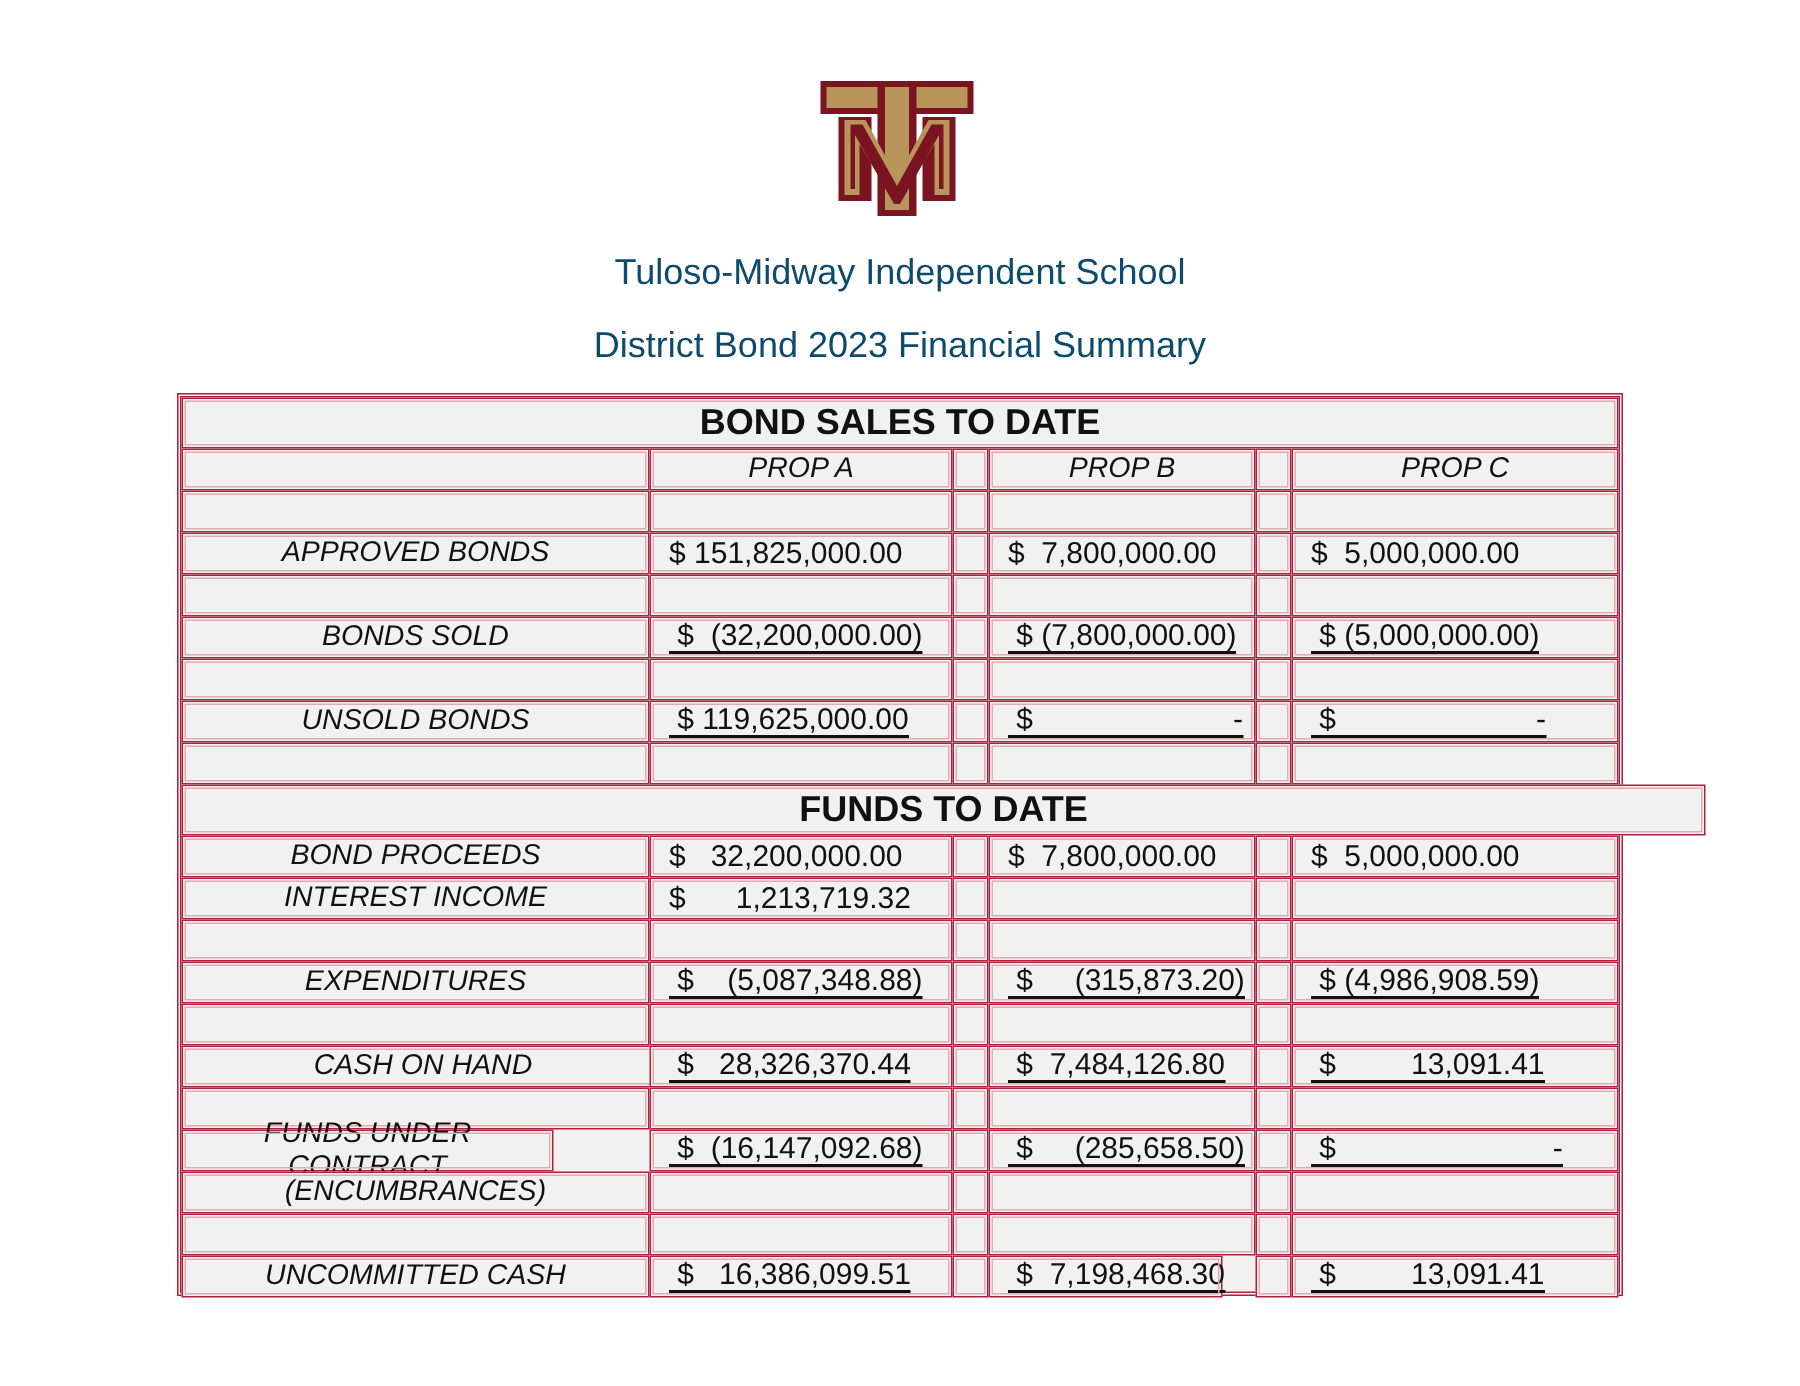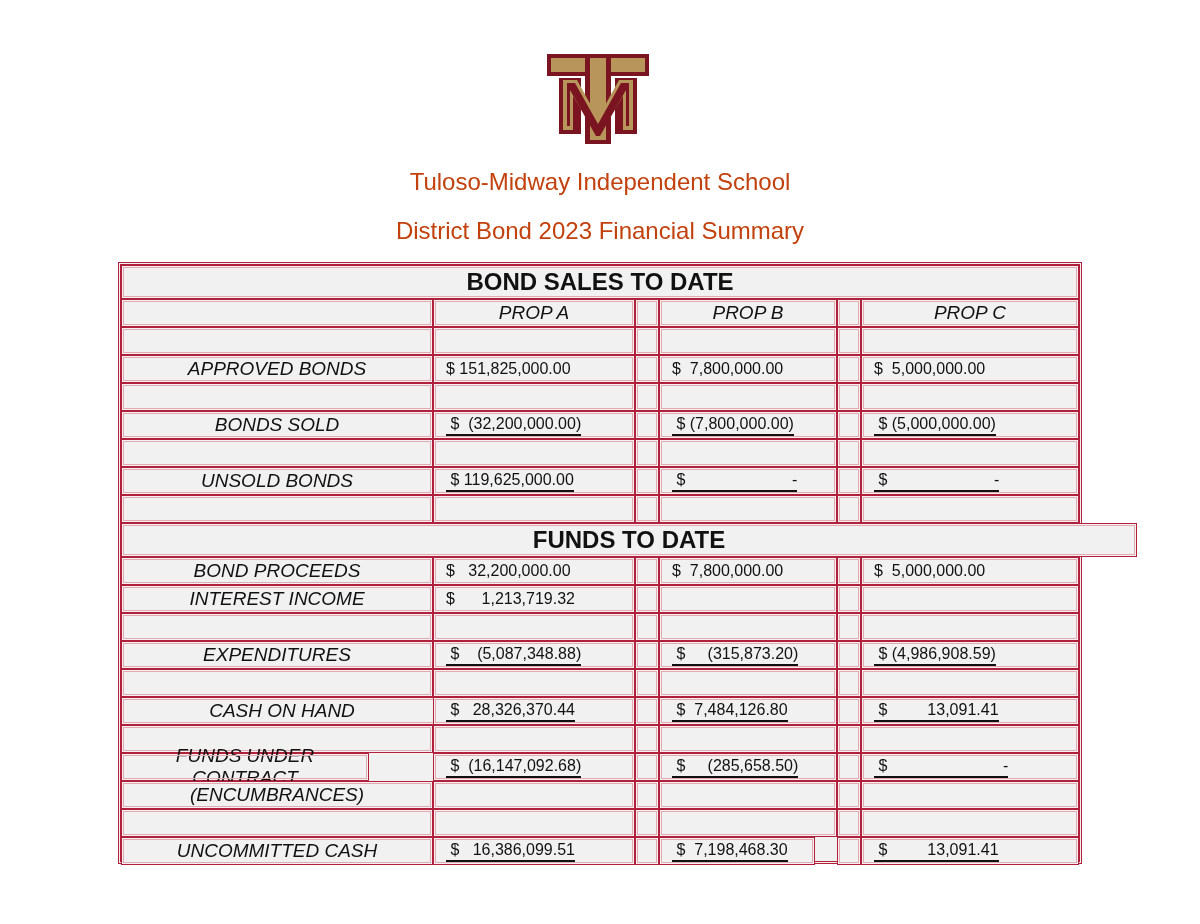--- a/index.html
+++ b/index.html
@@ -1,25 +1,25 @@
 <!DOCTYPE html>
 <html><head>
 <meta charset="utf-8">
 <style>
   html, body { margin:0; padding:0; background:#ffffff; }
   body { width:1200px; height:924px; position:relative; overflow:hidden; font-family:"Liberation Sans", sans-serif; color:#111; }
   .logo { position:absolute; left:545px; top:52px; width:106px; height:94px; }
-  .title { position:absolute; left:0; width:1200px; text-align:center; font-size:24px; color:#c2410c; }
+  .title { position:absolute; left:0; width:1200px; text-align:center; font-size:24px; color:#0c4a6e; }
   .t1 { top:168px; }
   .t2 { top:217px; }
   .tbl { position:absolute; left:118px; top:262px; width:964px; height:602px; border:3px double #b21f3a; background:#f1f1f1; box-sizing:border-box; }
   .row { position:absolute; left:0; width:958px; box-sizing:border-box; }
   .cell { position:absolute; top:0; bottom:0; box-sizing:border-box; border:1px solid #b21f3a; outline:1px solid #e3aab4; outline-offset:-3px; background:#f1f1f1; display:flex; align-items:center; }
   .lbl { font-style:italic; font-size:19px; justify-content:center; text-align:center; }
-  .num { font-size:16px; padding-left:12px; }
+  .num { font-size:20px; padding-left:12px; }
   .hdr { font-style:italic; font-size:19px; justify-content:center; }
   .sec { font-weight:bold; font-size:24px; justify-content:center; }
   .u { text-decoration:none; border-bottom:2px solid #111; line-height:20px; white-space:pre; }
   .plain { white-space:pre; }
 </style>
 </head>
 <body>
 
 <svg class="logo" viewBox="0 0 106 94">
   <rect x="2" y="2" width="102" height="22" fill="#7a1420"></rect>

